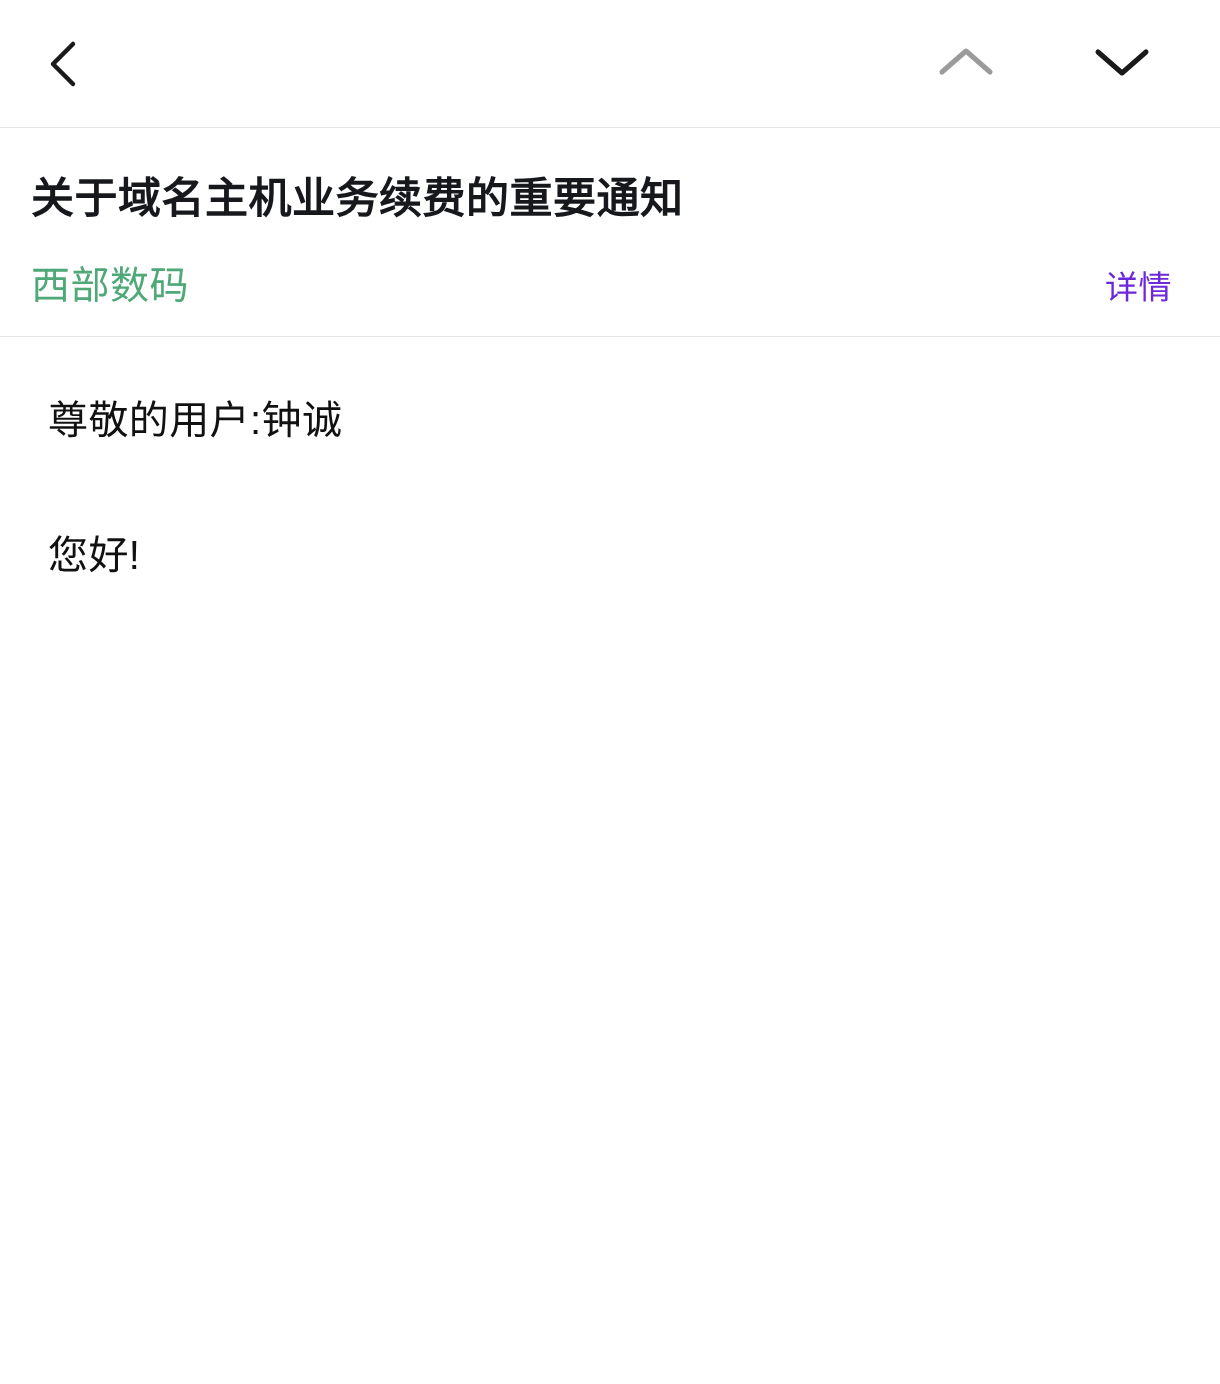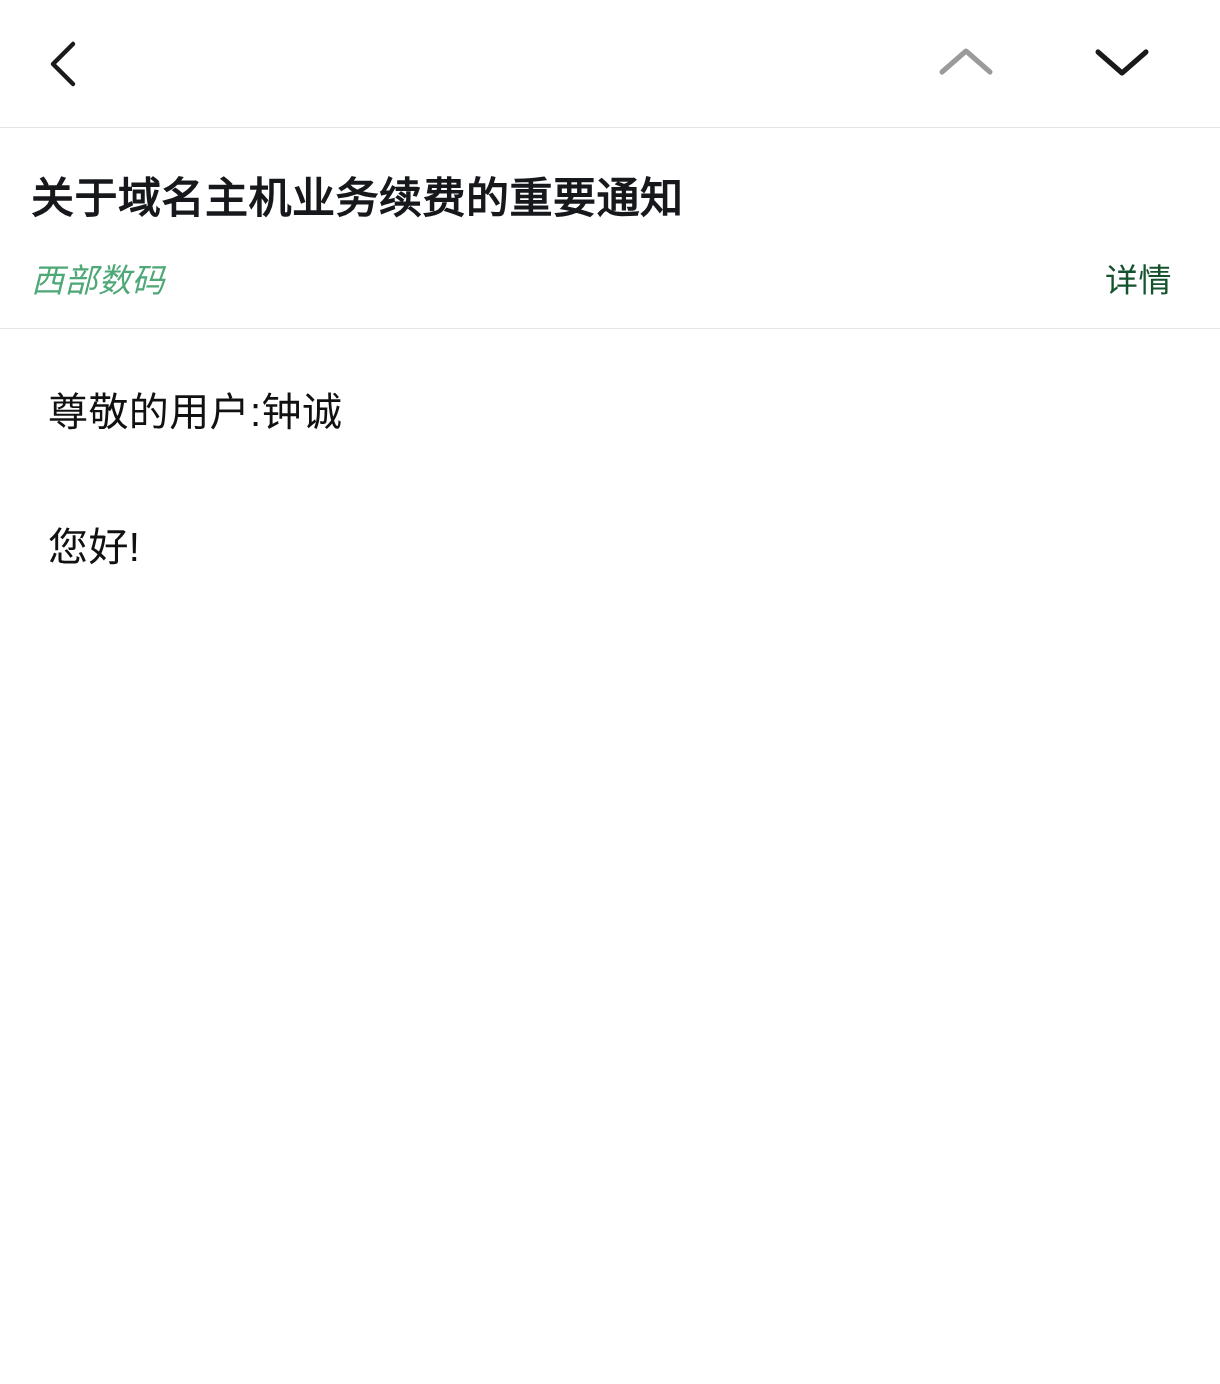--- a/index.html
+++ b/index.html
@@ -67,28 +67,27 @@
     color: #16181c;
     letter-spacing: 0.5px;
     margin: 0 0 28px 0;
   }
   .subject-meta {
     display: flex;
     align-items: baseline;
     justify-content: space-between;
   }
   .sender {
-    font-size: 33px;
+    font-size: 39px;
     color: #4fa877;
     letter-spacing: 0.5px;
-    font-style: italic;
   }
   .detail-link {
     font-size: 33px;
-    color: #14532d;
+    color: #6d28d9;
     cursor: pointer;
     letter-spacing: 0.5px;
   }
 
   
   .mail-body {
     padding: 54px 32px 0 48px;
     box-sizing: border-box;
     font-size: 40px;
     line-height: 1.48;

